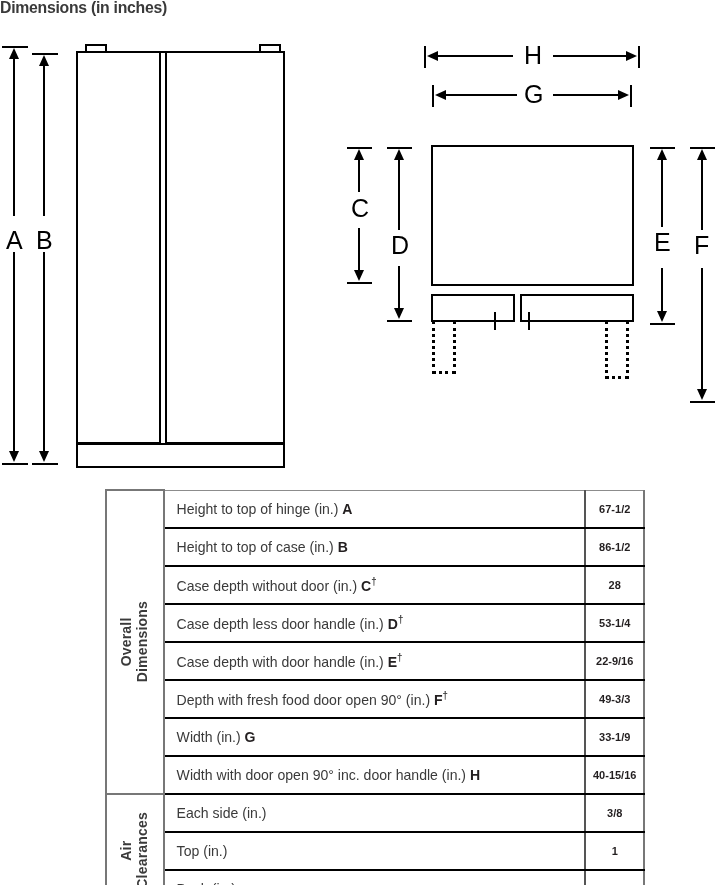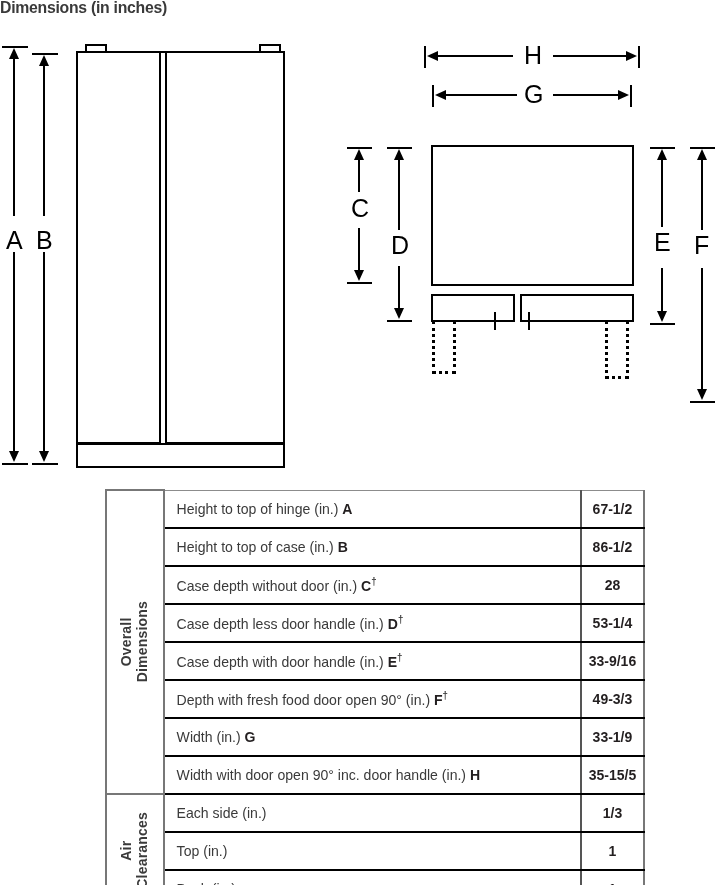--- a/index.html
+++ b/index.html
@@ -61,21 +61,21 @@
     padding:0 0 0 12px;
     font-size:14.5px;
     color:#3a3a3a;
     white-space:nowrap;
     transform:scaleX(0.97);transform-origin:left center;
   }
   .spec td.val{
     border-top:2px solid #000;border-bottom:2px solid #000;
     border-left:2px solid #555;border-right:2px solid #777;
     text-align:center;
-    font-size:14px;font-weight:bold;color:#231f20;
+    font-size:11px;font-weight:bold;color:#231f20;
     white-space:nowrap;
     margin-top:16px;
   }
   .spec tr.first td.desc,.spec tr.first td.val{border-top:1px solid #8c8c8c;}
   .spec tr.last td.desc,.spec tr.last td.val{border-bottom:1px solid #8c8c8c;}
   .spec tr.groupstart td.desc,.spec tr.groupstart td.val{border-top:2px solid #555;}
 
   td.grouplabel{
     width:56px;
     border:2px solid #777;
@@ -214,41 +214,41 @@
         <tr>
           <td class="desc">Case depth without door (in.) <b>C</b><span class="dag">†</span></td>
           <td class="val">28</td>
         </tr>
         <tr>
           <td class="desc">Case depth less door handle (in.) <b>D</b><span class="dag">†</span></td>
           <td class="val">53-1/4</td>
         </tr>
         <tr>
           <td class="desc">Case depth with door handle (in.) <b>E</b><span class="dag">†</span></td>
-          <td class="val">33-9/16</td>
+          <td class="val">22-9/16</td>
         </tr>
         <tr>
           <td class="desc">Depth with fresh food door open 90° (in.) <b>F</b><span class="dag">†</span></td>
           <td class="val">49-3/3</td>
         </tr>
         <tr>
           <td class="desc">Width (in.) <b>G</b></td>
           <td class="val">33-1/9</td>
         </tr>
         <tr>
           <td class="desc">Width with door open 90° inc. door handle (in.) <b>H</b></td>
-          <td class="val">35-15/5</td>
+          <td class="val">40-15/16</td>
         </tr>
         <tr class="groupstart">
           <td class="grouplabel" rowspan="3">
             <div class="rot">Air
 Clearances</div>
           </td>
           <td class="desc">Each side (in.)</td>
-          <td class="val">1/3</td>
+          <td class="val">3/8</td>
         </tr>
         <tr>
           <td class="desc">Top (in.)</td>
           <td class="val">1</td>
         </tr>
         <tr class="last">
           <td class="desc">Back (in.)</td>
           <td class="val">1</td>
         </tr>
       </tbody>

